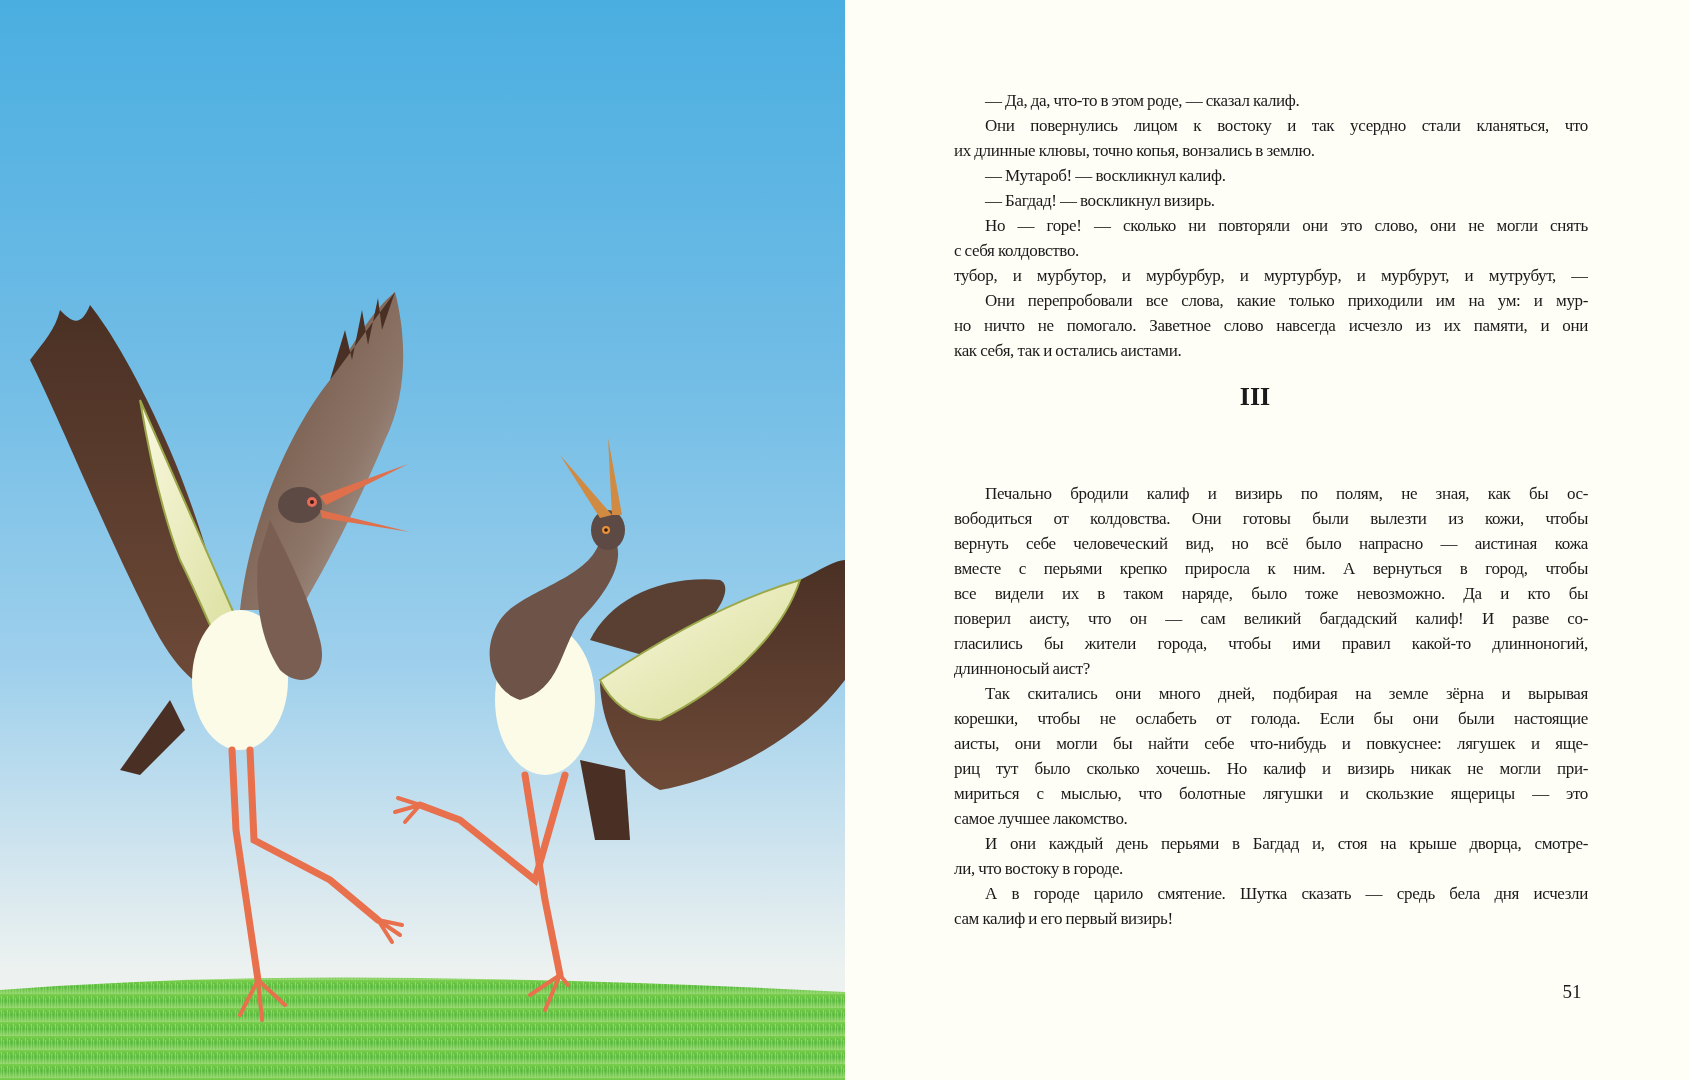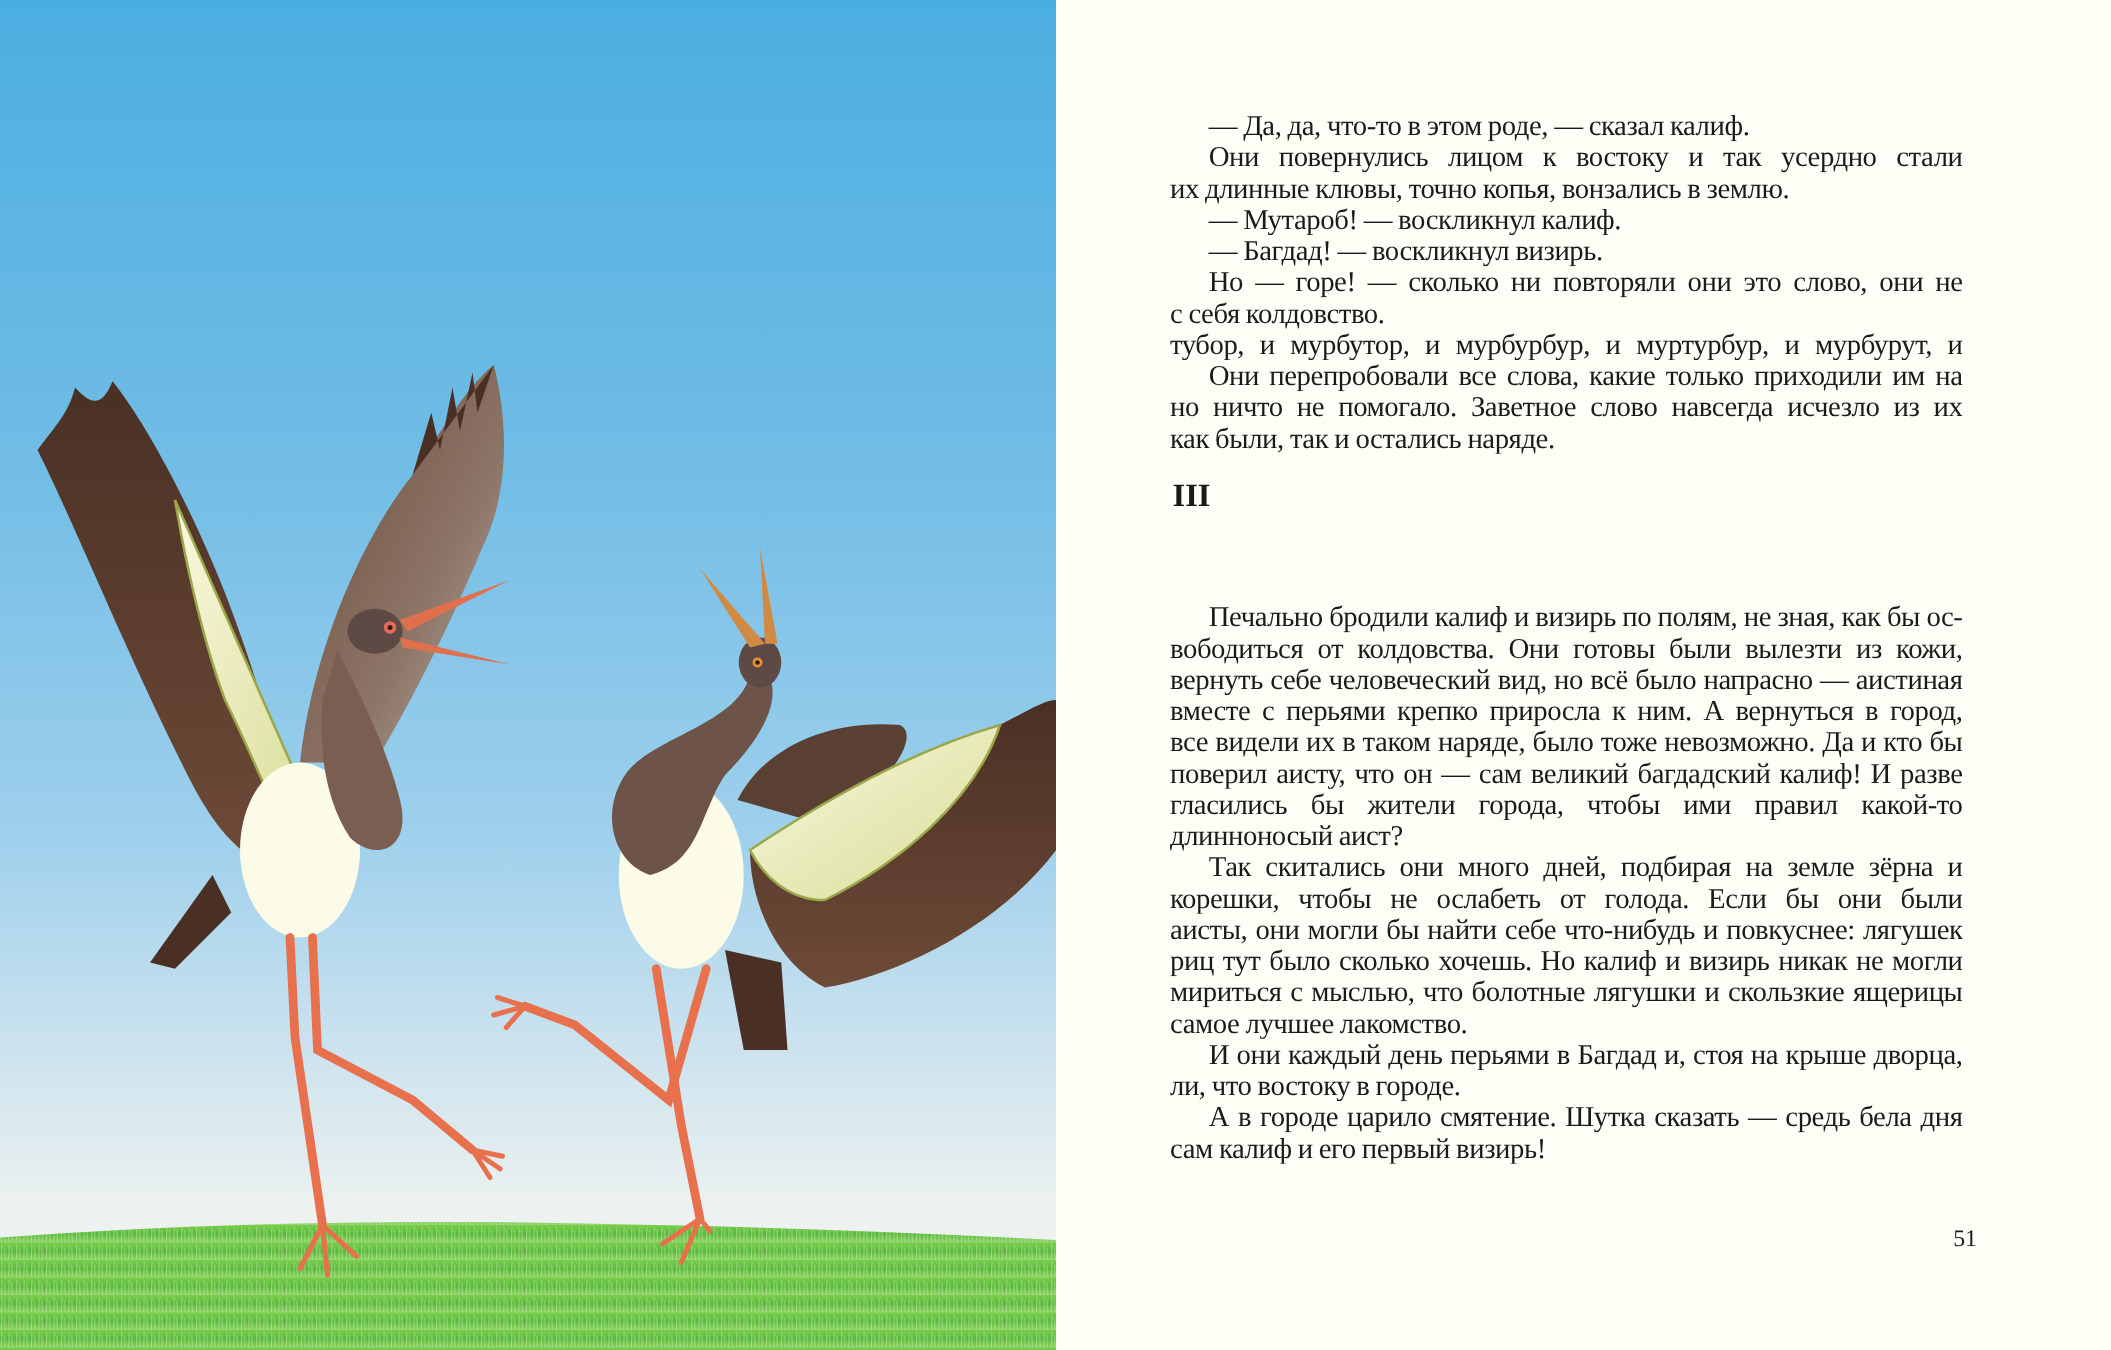--- a/index.html
+++ b/index.html
@@ -33,45 +33,45 @@
     .text-page {
       position: absolute;
       left: 845px;
       top: 0;
       width: 844px;
       height: 1080px;
       background: #fefef6;
     }
     .text-block {
       position: absolute;
-      left: 91px;          
+      left: 109px;          
       top: 88px;
       width: 634px;        
-      font-size: 23px;
+      font-size: 17px;
       line-height: 25px;
       letter-spacing: -0.35px;
       word-spacing: -0.5px;
     }
     .line {
       display: block;
       height: 25px;
       white-space: nowrap;
       text-align: justify;
       text-align-last: justify;
       white-space: normal;
       overflow: hidden;
     }
     .line.indent { padding-left: 31px; }
     .line.last { text-align-last: left; }
     .chapter-heading {
       position: absolute;
       left: 93px;
       top: 382px;
       width: 634px;
-      text-align: left;
+      text-align: center;
       font-size: 26px;
       font-weight: bold;
       line-height: 30px;
     }
     .block-2 { top: 437px; margin-top: 44px; }
     .page-number {
       position: absolute;
       left: 707px;
       top: 955px;
       width: 40px;
@@ -183,21 +183,21 @@
     <span class="line indent last">— Да, да, что-то в этом роде, — сказал калиф.</span>
     <span class="line indent">Они повернулись лицом к востоку и так усердно стали кланяться, что</span>
     <span class="line last">их длинные клювы, точно копья, вонзались в землю.</span>
     <span class="line indent last">— Мутароб! — воскликнул калиф.</span>
     <span class="line indent last">— Багдад! — воскликнул визирь.</span>
     <span class="line indent">Но — горе! — сколько ни повторяли они это слово, они не могли снять</span>
     <span class="line last">с себя колдовство.</span>
     <span class="line">тубор, и мурбутор, и мурбурбур, и муртурбур, и мурбурут, и мутрубут, —</span>
     <span class="line indent">Они перепробовали все слова, какие только приходили им на ум: и мур-</span>
     <span class="line">но ничто не помогало. Заветное слово навсегда исчезло из их памяти, и они</span>
-    <span class="line last">как были, так и остались наряде.</span>
+    <span class="line last">как себя, так и остались аистами.</span>
   </div>
 
   <div class="chapter-heading">III</div>
 
   <div class="text-block block-2">
     <span class="line indent">Печально бродили калиф и визирь по полям, не зная, как бы ос-</span>
     <span class="line">вободиться от колдовства. Они готовы были вылезти из кожи, чтобы</span>
     <span class="line">вернуть себе человеческий вид, но всё было напрасно — аистиная кожа</span>
     <span class="line">вместе с перьями крепко приросла к ним. А вернуться в город, чтобы</span>
     <span class="line">все видели их в таком наряде, было тоже невозможно. Да и кто бы</span>

